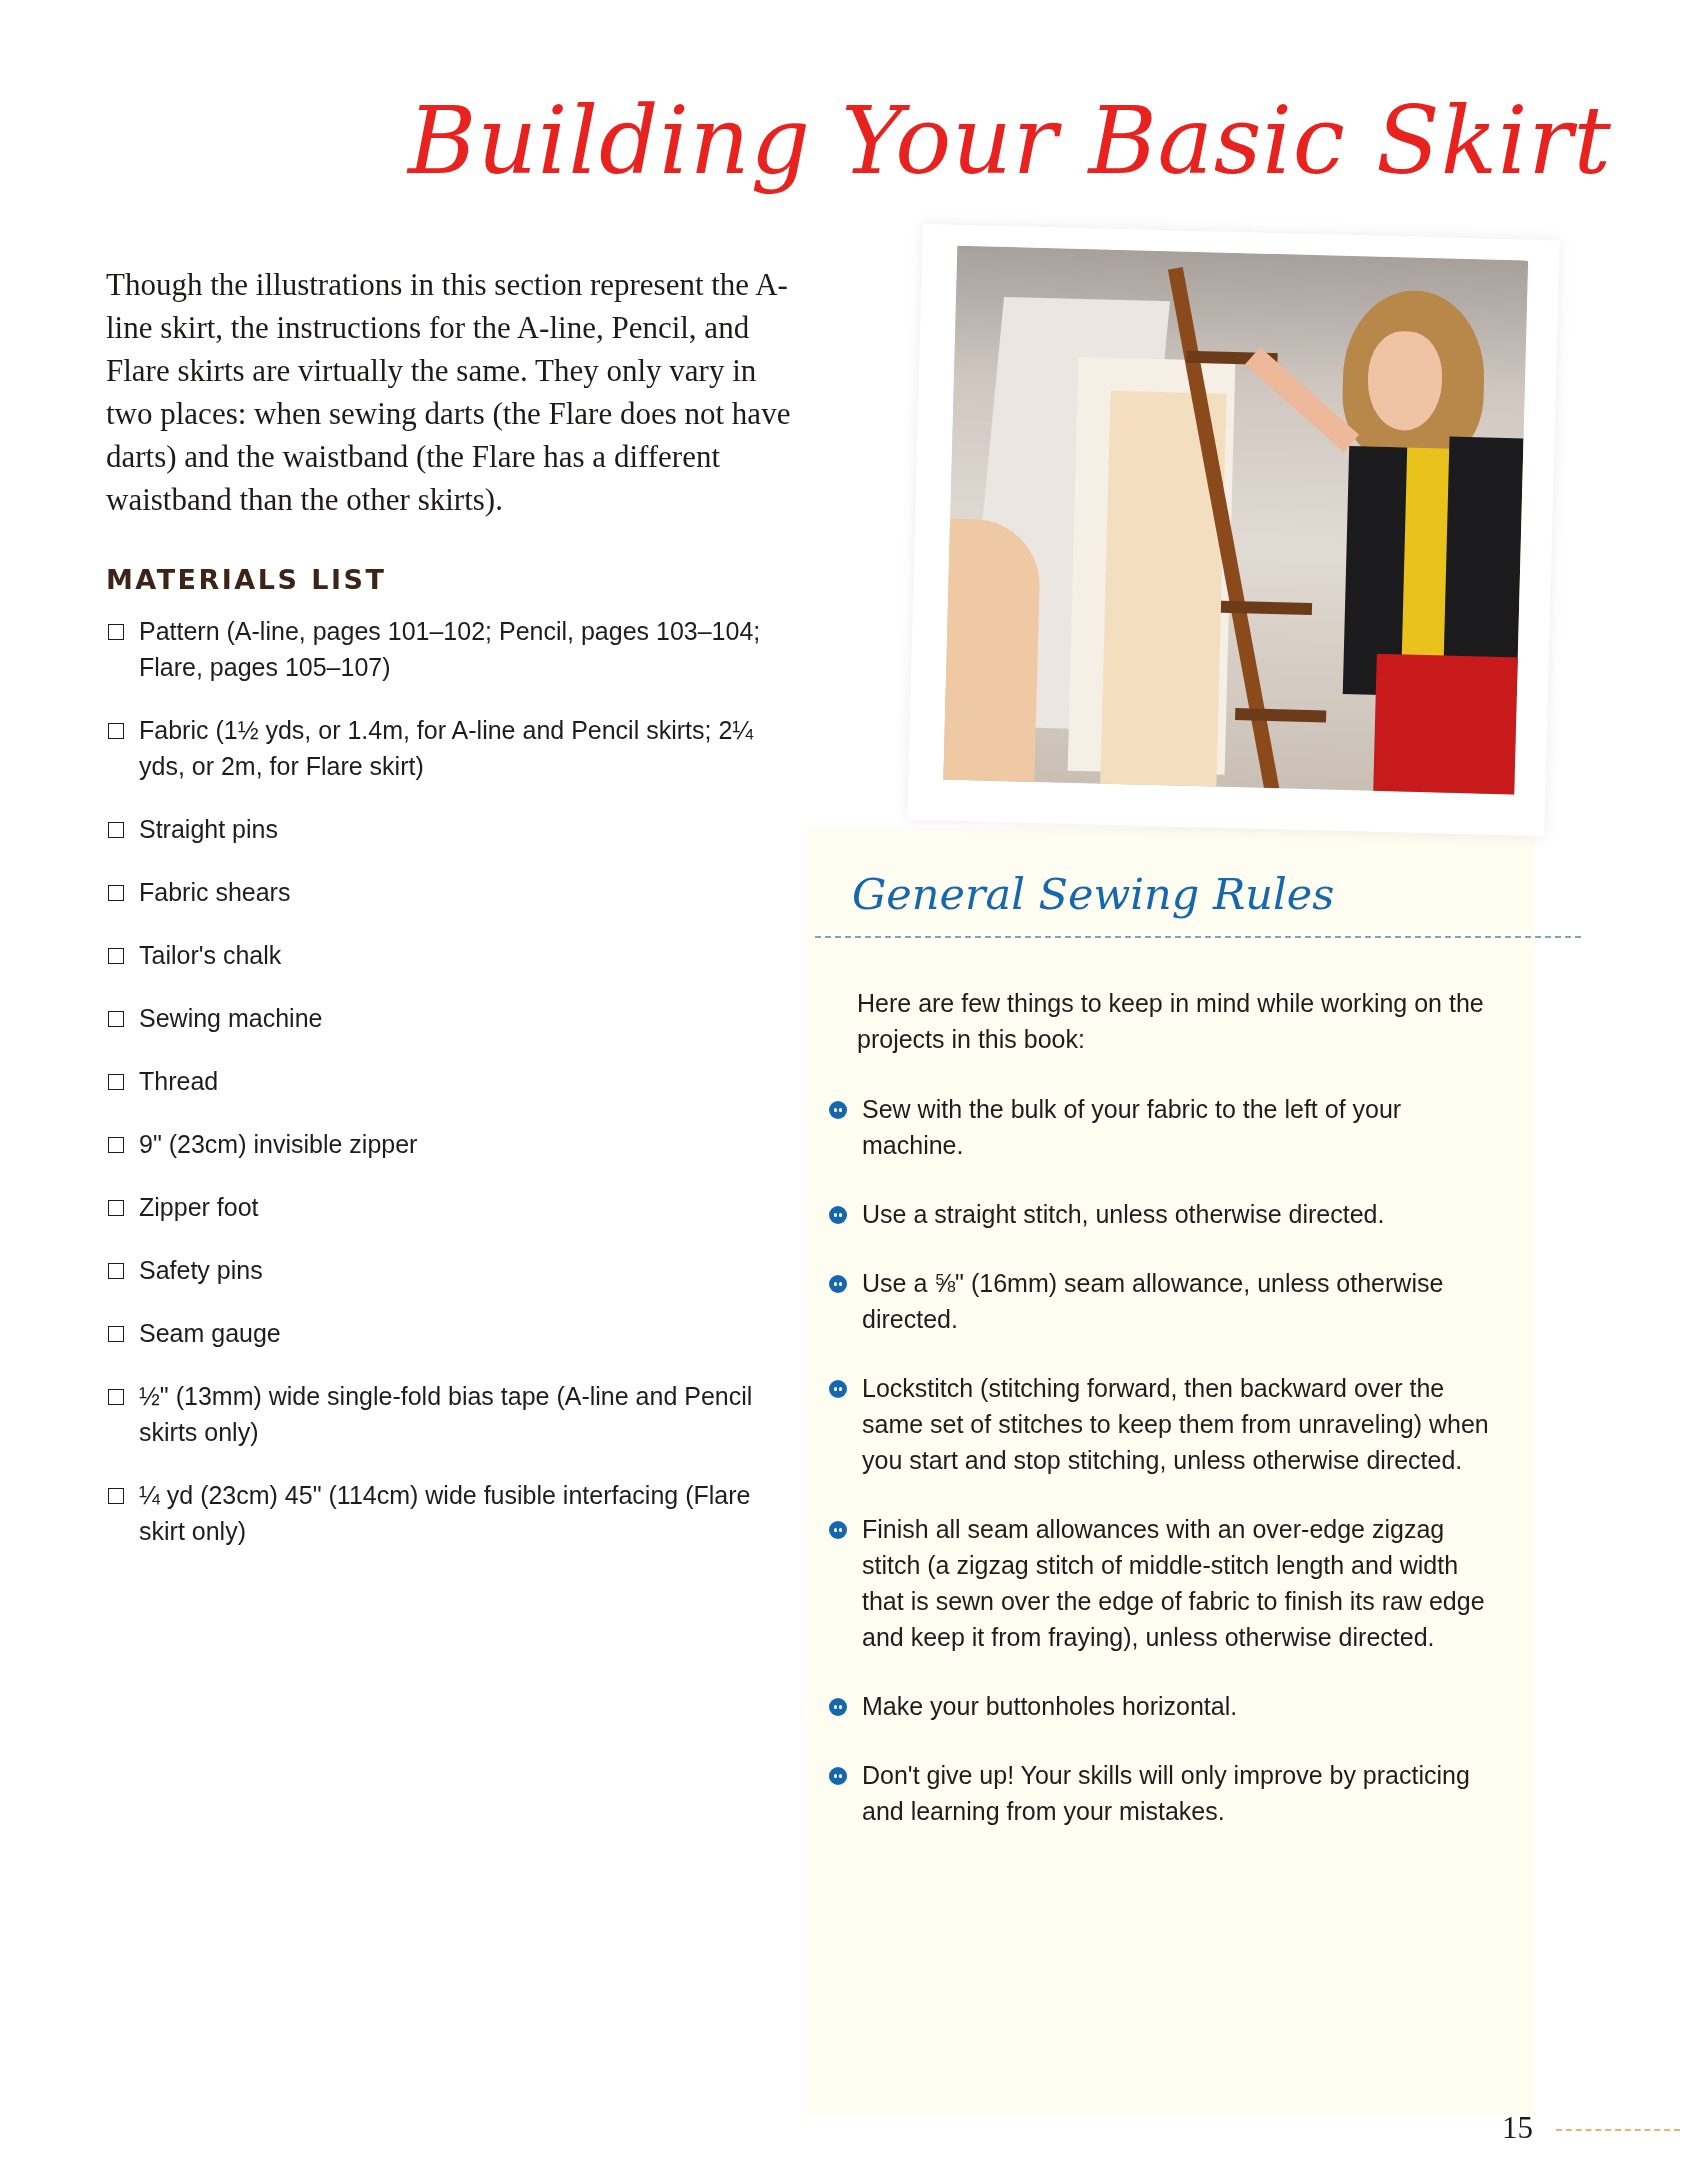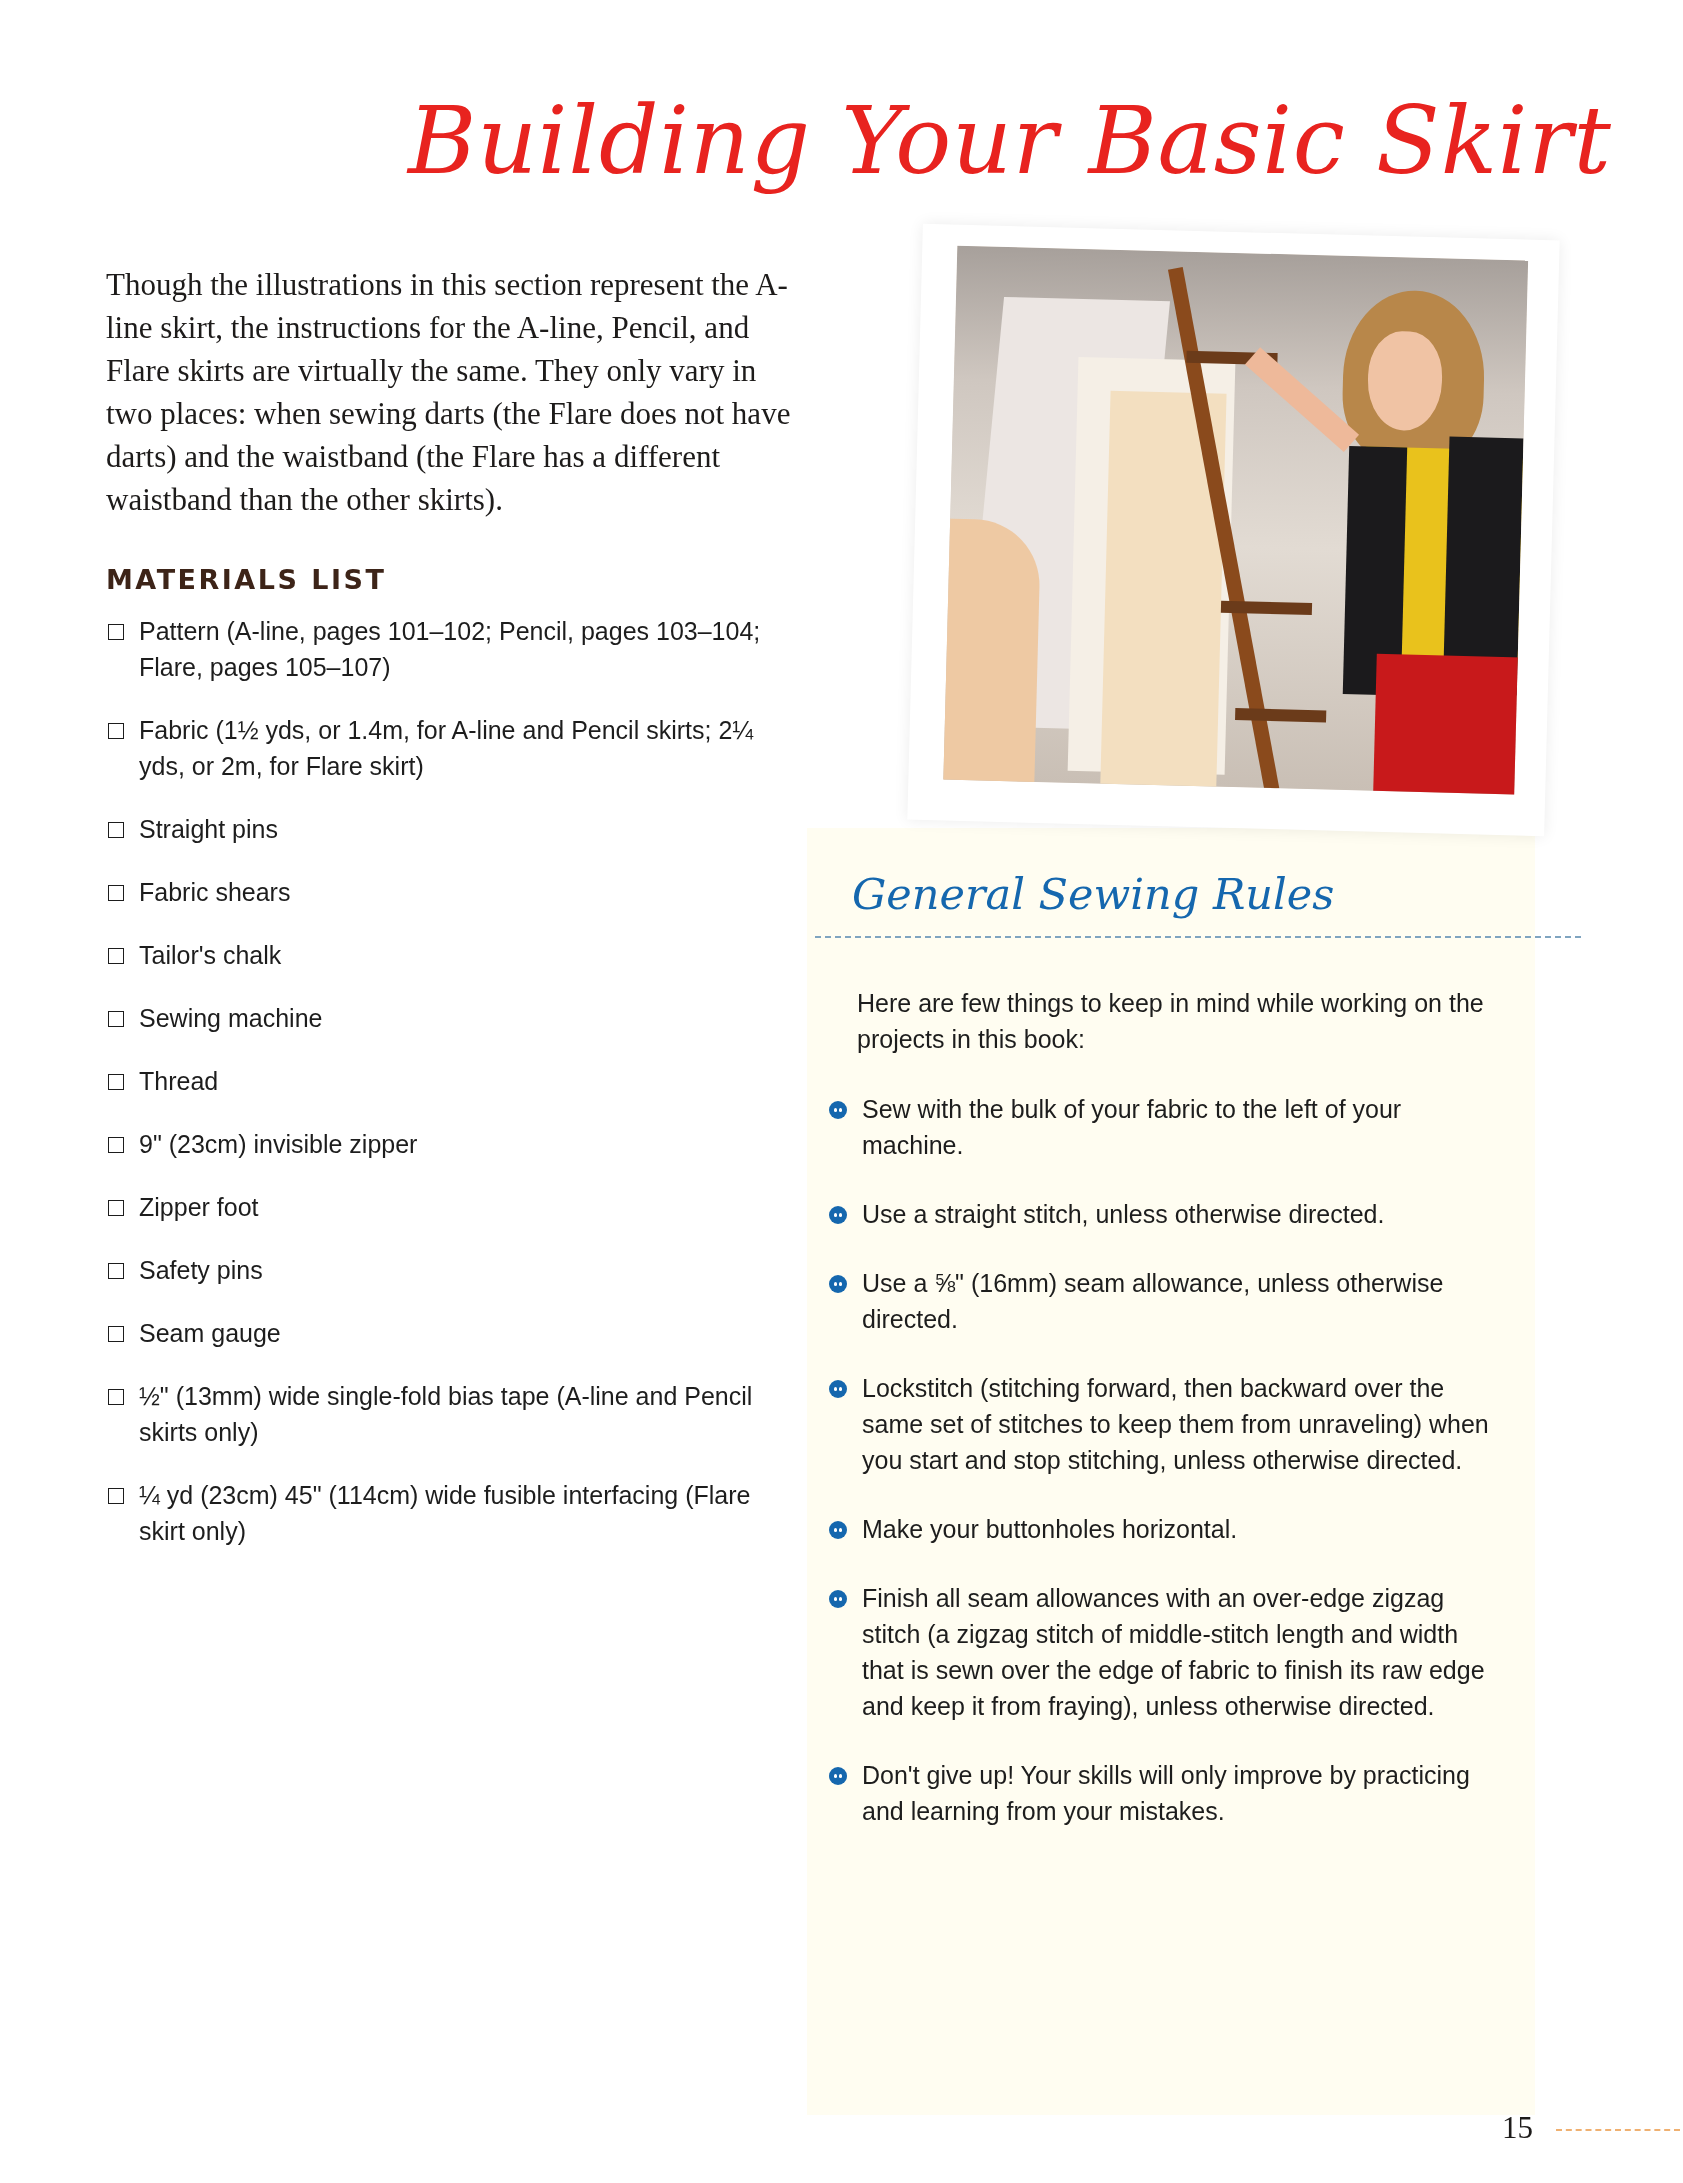--- a/index.html
+++ b/index.html
@@ -164,20 +164,20 @@
 <div class="rules-heading">General Sewing Rules</div>
 <div class="dash-rule"></div>
 
 <p class="rules-intro">Here are few things to keep in mind while working on the projects in this book:</p>
 
 <ul class="rules-list">
   <li class="rule-item"><span class="button-bullet"></span><span>Sew with the bulk of your fabric to the left of your machine.</span></li>
   <li class="rule-item"><span class="button-bullet"></span><span>Use a straight stitch, unless otherwise directed.</span></li>
   <li class="rule-item"><span class="button-bullet"></span><span>Use a ⅝" (16mm) seam allowance, unless otherwise directed.</span></li>
   <li class="rule-item"><span class="button-bullet"></span><span>Lockstitch (stitching forward, then backward over the same set of stitches to keep them from unraveling) when you start and stop stitching, unless otherwise directed.</span></li>
+  <li class="rule-item"><span class="button-bullet"></span><span>Finish all seam allowances with an over-edge zigzag stitch (a zigzag stitch of middle-stitch length and width that is sewn over the edge of fabric to finish its raw edge and keep it from fraying), unless otherwise directed.</span></li>
   <li class="rule-item"><span class="button-bullet"></span><span>Make your buttonholes horizontal.</span></li>
-  <li class="rule-item"><span class="button-bullet"></span><span>Finish all seam allowances with an over-edge zigzag stitch (a zigzag stitch of middle-stitch length and width that is sewn over the edge of fabric to finish its raw edge and keep it from fraying), unless otherwise directed.</span></li>
   <li class="rule-item"><span class="button-bullet"></span><span>Don't give up! Your skills will only improve by practicing and learning from your mistakes.</span></li>
 </ul>
 
 <div class="page-number">15</div>
 <div class="page-dash"></div>
 
 
 </body></html>

